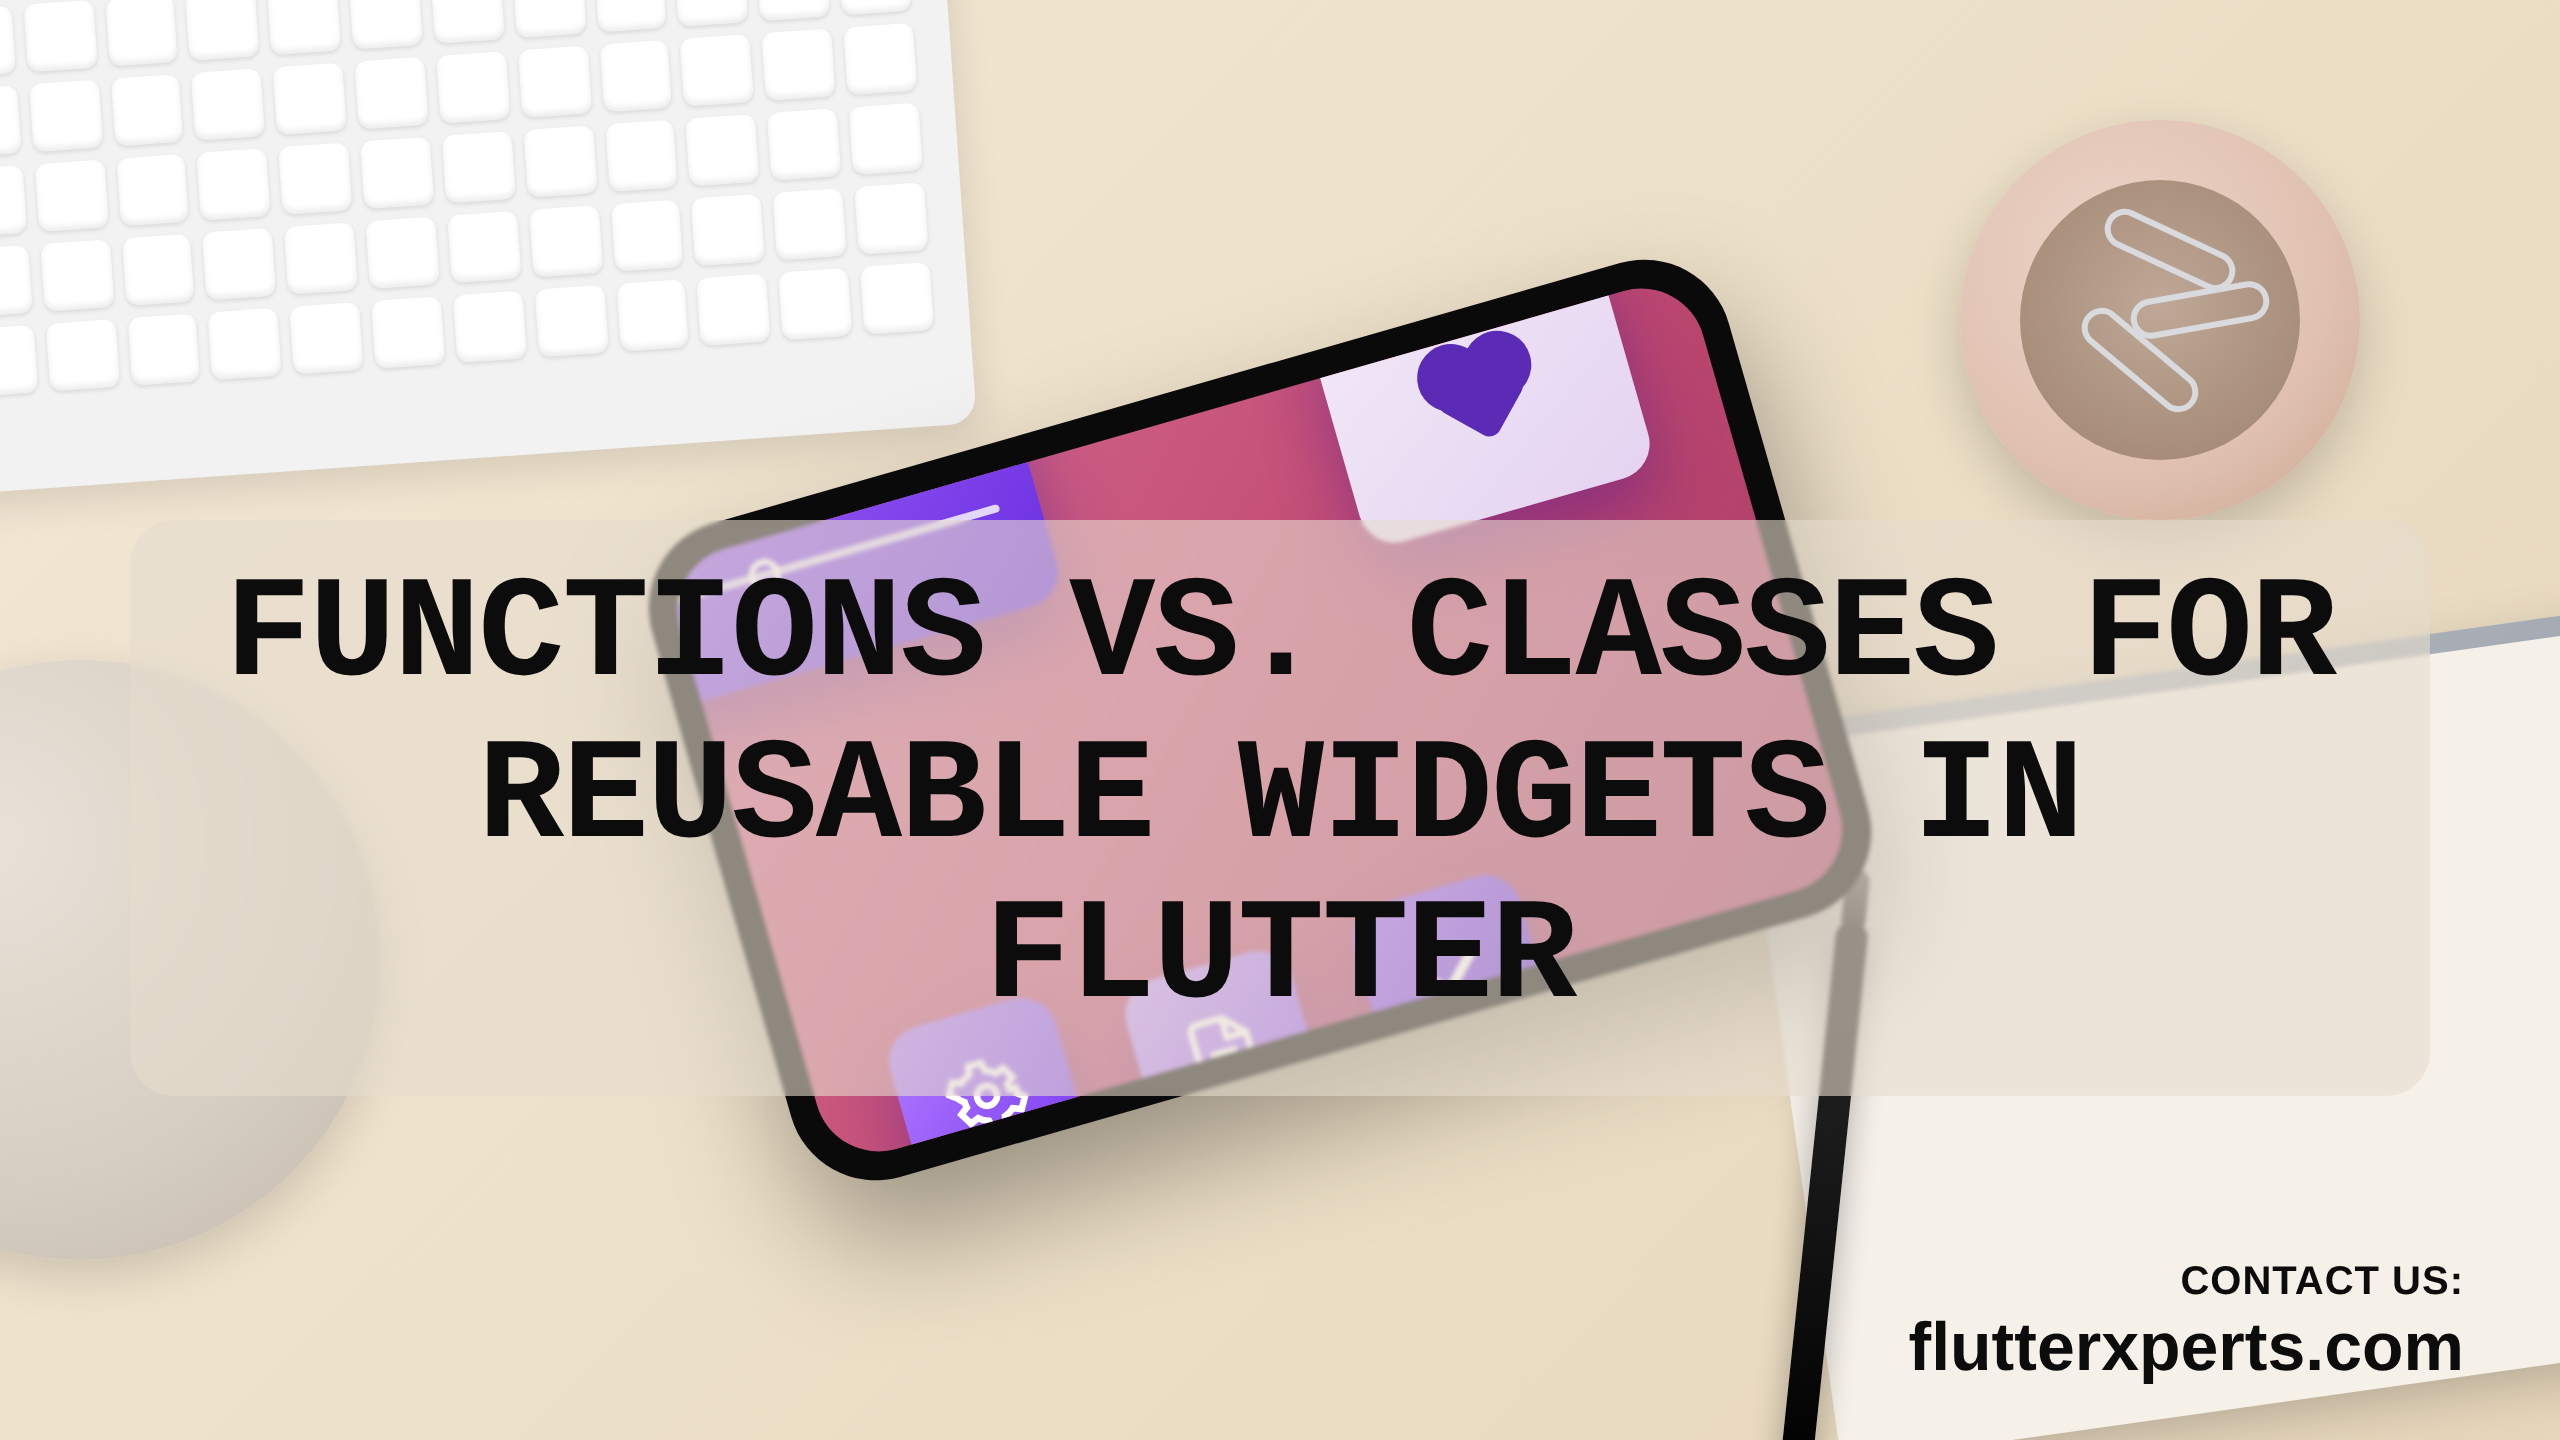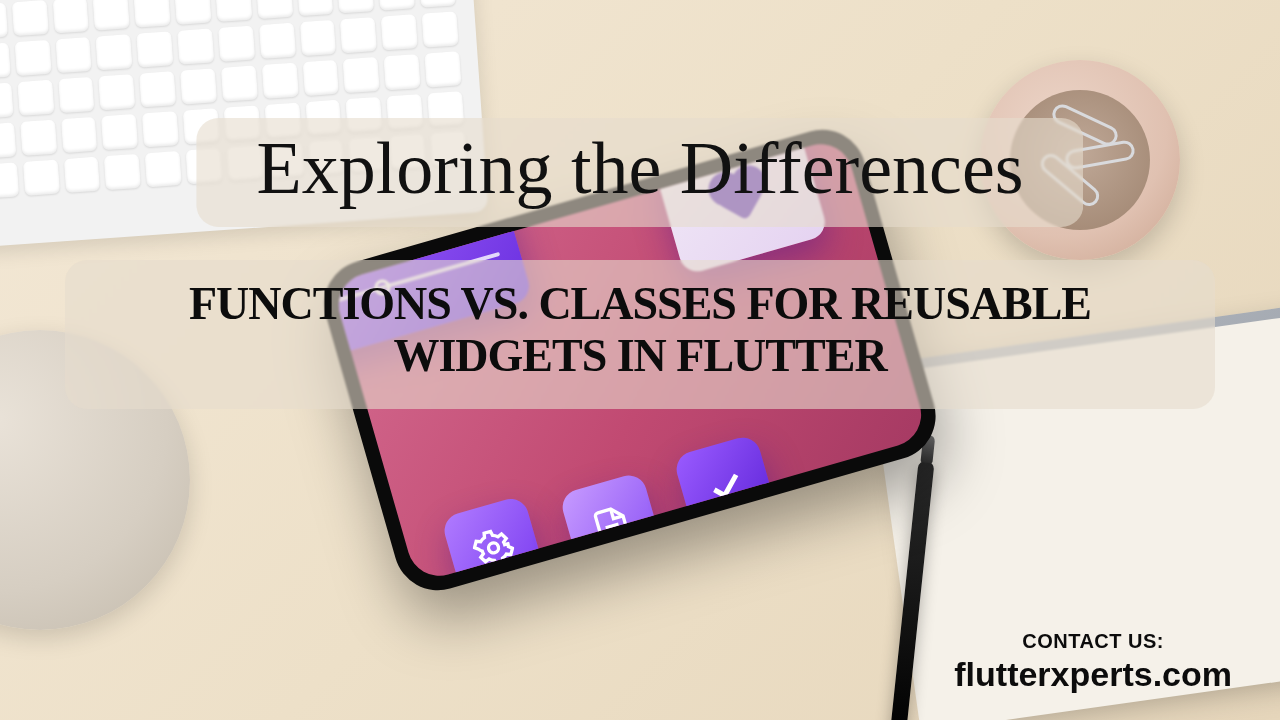--- a/index.html
+++ b/index.html
@@ -173,31 +173,31 @@
     color: #111;
     white-space: nowrap;
   }
   .overlay.title {
     top: 260px;
     padding: 18px 40px 28px;
     width: 1150px;
     text-align: center;
   }
   .headline {
-    font-family: Liberation Serif, serif;
+    font-family: Liberation Mono, monospace;
     font-weight: 900;
-    font-size: 46px;
+    font-size: 72px;
     line-height: 1.12;
     letter-spacing: -1px;
     color: #0c0c0c;
   }
   .contact {
     position: absolute;
     right: 48px; bottom: 26px;
-    text-align: center;
+    text-align: right;
     color: #0c0c0c;
     margin-left: 32px;
   }
   .contact .label { font-weight: 800; font-size: 20px; letter-spacing: .5px; }
   .contact .site  { font-weight: 600; font-size: 34px; margin-top: 2px; }
 </style>
 </head>
 <body>
 
 <div class="stage">
@@ -300,23 +300,20 @@
           </svg>
       </div>
       <div class="float icon check">
         <svg viewBox="0 0 24 24" fill="none" stroke="#fff" stroke-width="3">
             <path d="M5 12l5 5L20 7"></path>
           </svg>
       </div>
     </div>
   </div>
 
-  <div class="overlay subtitle">
-    <div class="script">Exploring the Differences</div>
-  </div>
 
   <div class="overlay title">
     <div class="headline">FUNCTIONS VS. CLASSES FOR REUSABLE WIDGETS IN FLUTTER</div>
   </div>
 
   <div class="contact">
     <div class="label">CONTACT US:</div>
     <div class="site">flutterxperts.com</div>
   </div>
 

